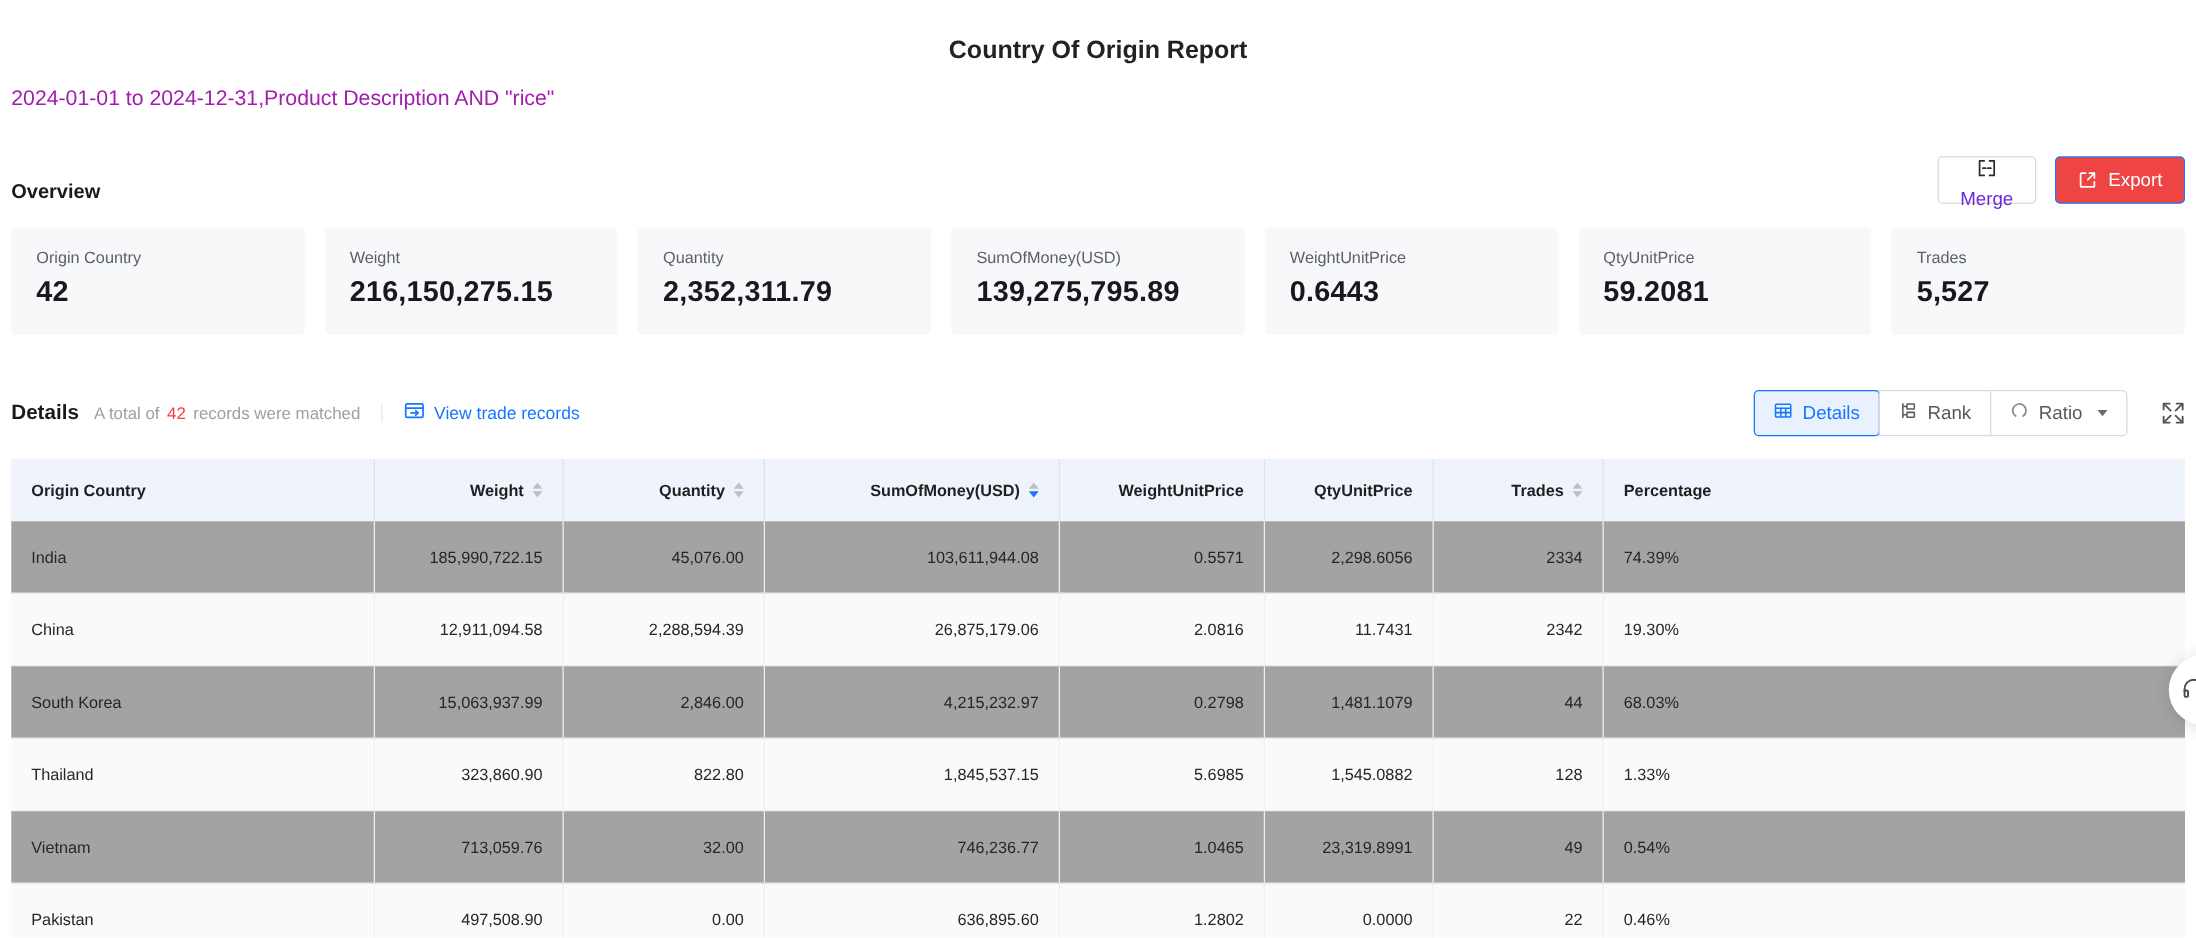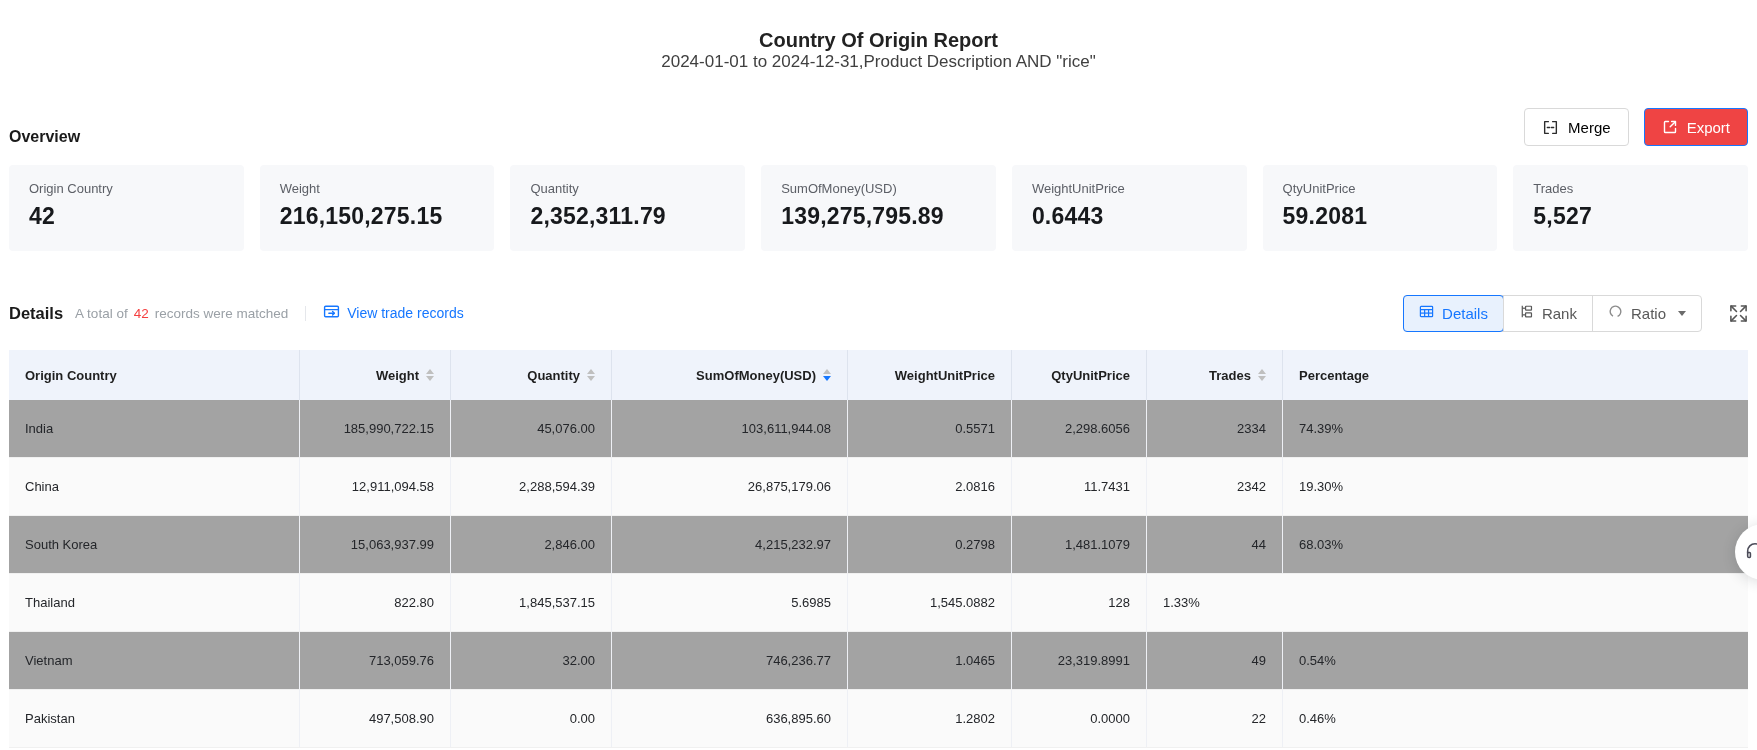--- a/index.html
+++ b/index.html
@@ -4,28 +4,28 @@
 <style>
   * { box-sizing: border-box; }
   html,body { margin:0; padding:0; }
   body {
     width:1757px; height:750px; overflow:hidden; position:relative;
     background:#fff; font-family:"Liberation Sans", sans-serif; color:#262626;
   }
   .page { padding:18px 9px; }
 
   .title { padding-top:11px; text-align:center; font-size:20px; line-height:23px; font-weight:600; color:#222; }
-  .subtitle { text-align:center; font-size:17px; line-height:20px; color:#404040; }
+  .subtitle { margin-top:17px; text-align:left; font-size:17px; line-height:20px; color:#a21caf; }
 
   .overview-row { margin-top:36px; display:flex; align-items:flex-end; justify-content:space-between; height:38px; }
   .section-heading { font-size:16px; font-weight:700; color:#1a1a1a; }
   .toolbar { display:flex; align-items:center; gap:15px; }
   .btn { height:38px; padding:0 17px; border-radius:4px; display:inline-flex; align-items:center; gap:9px;
          font-size:15px; font-family:inherit; cursor:pointer; line-height:1; }
-  .btn-default { background:#fff; border:1px solid #d9d9d9; color:#000000; }
+  .btn-default { background:#fff; border:1px solid #d9d9d9; color:#6d28d9;flex-direction:column; }
   .btn-primary { background:#ef4444; border:1px solid #1677ff; color:#fff; }
   .btn svg { display:block; }
 
   .cards { margin-top:19px; display:flex; gap:16px; }
   .card { flex:1; height:86px; background:#f7f8fa; border-radius:4px; padding:16px 20px; }
   .card-label { font-size:13px; color:#5c5f66; }
   .card-value { margin-top:7px; font-size:23px; font-weight:700; color:#17191c; letter-spacing:.2px; }
 
   .details-row { margin-top:43px; display:flex; align-items:center; height:38px; }
   .details-heading { font-size:16.5px; font-weight:700; color:#1a1a1a; }
@@ -285,20 +285,21 @@
           <div class="td num">2,846.00</div>
           <div class="td num">4,215,232.97</div>
           <div class="td num">0.2798</div>
           <div class="td num">1,481.1079</div>
           <div class="td num">44</div>
           <div class="td">68.03%</div>
         </div>
 
         <div class="trow">
           <div class="td">Thailand</div>
+          <div class="td num">323,860.90</div>
           <div class="td num">822.80</div>
           <div class="td num">1,845,537.15</div>
           <div class="td num">5.6985</div>
           <div class="td num">1,545.0882</div>
           <div class="td num">128</div>
           <div class="td">1.33%</div>
         </div>
 
         <div class="trow">
           <div class="td">Vietnam</div>

